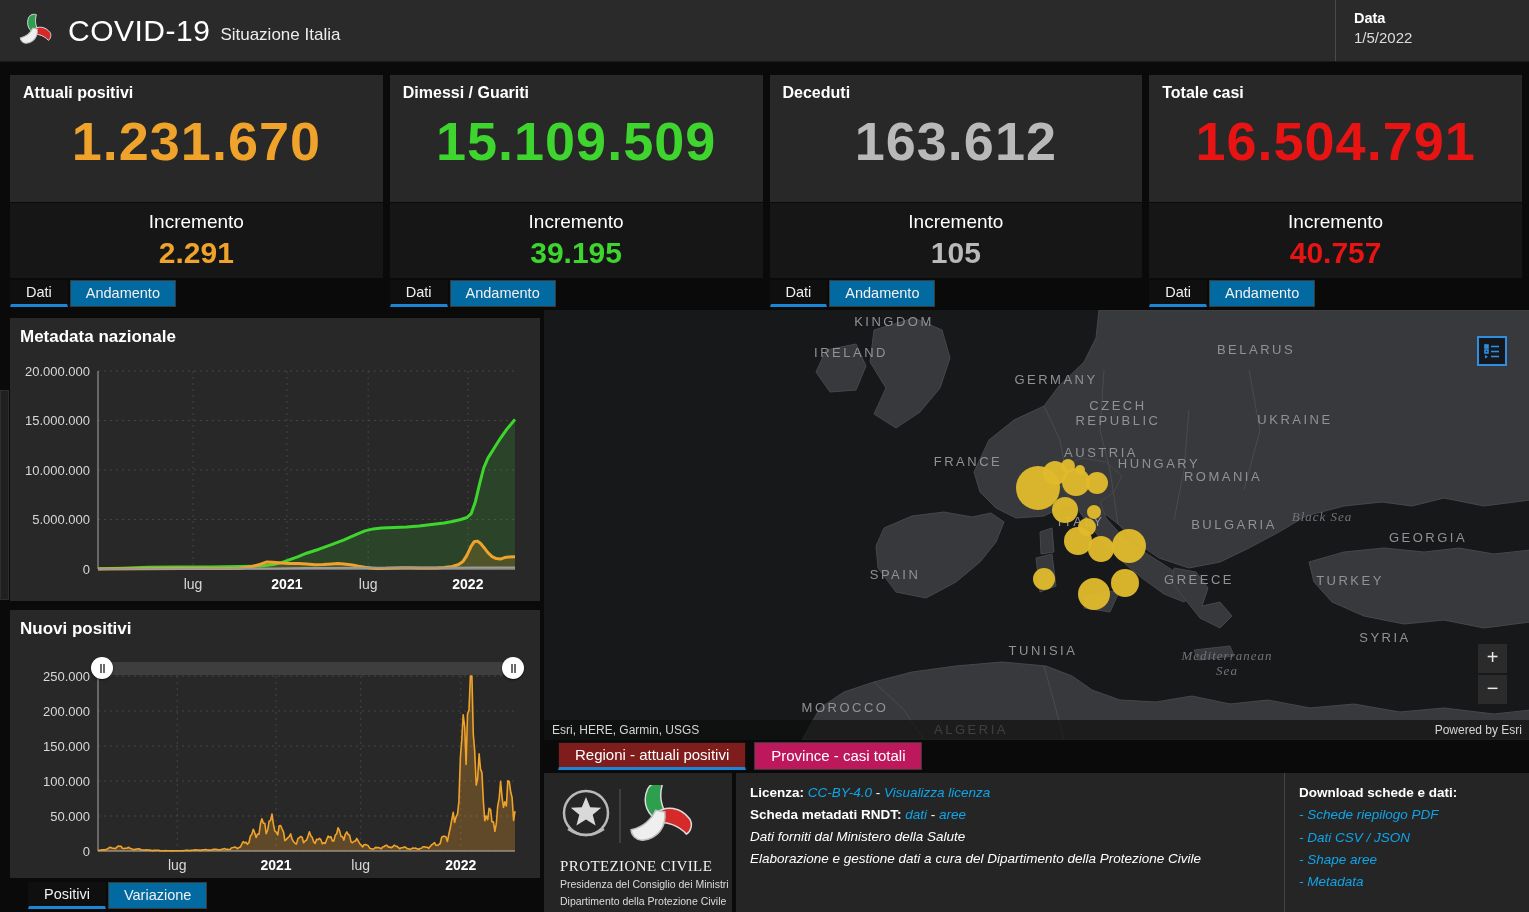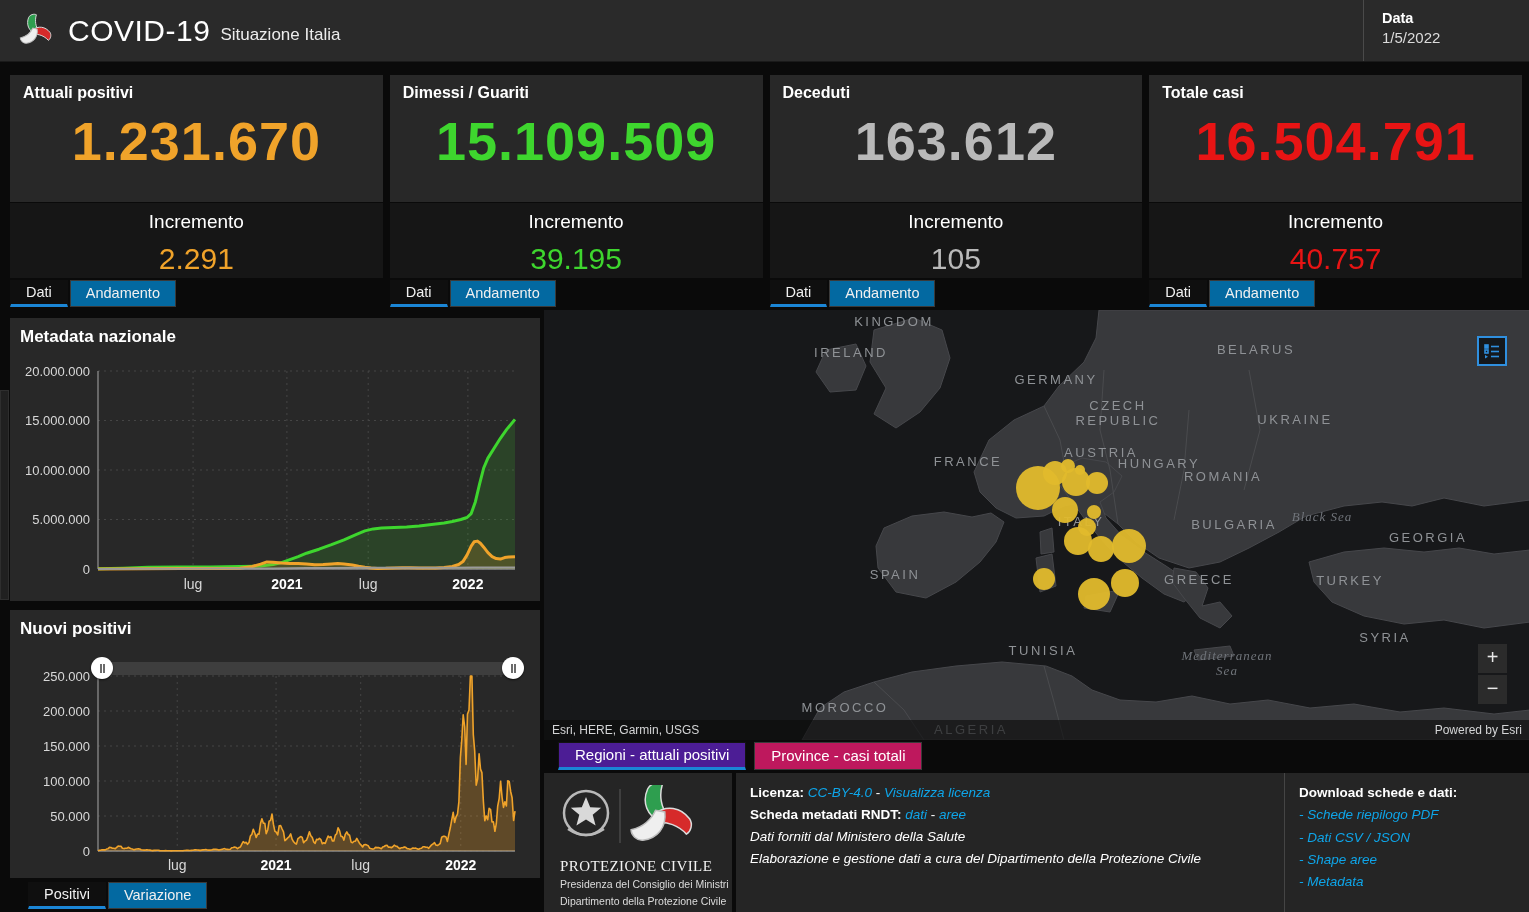--- a/index.html
+++ b/index.html
@@ -5,32 +5,32 @@
   * { box-sizing: border-box; }
   body { margin:0; background:#000; }
   .page { position:relative; width:1529px; height:912px; background:#0a0a0a;
           font-family:"Liberation Sans", sans-serif; color:#fff; overflow:hidden; }
 
   
   .header { height:62px; background:#2a2a2a; display:flex; align-items:center; border-bottom:1px solid #1a1a1a;}
   .header-logo { margin:0 14px 0 16px; flex:none; }
   .header-title { font-size:30px; color:#fff; letter-spacing:.5px; }
   .header-sub { font-size:17px; color:#ececec; margin-left:10px; padding-top:9px; }
-  .header-date { margin-left:auto; width:166px; align-self:stretch; border-left:1px solid #4a4a4a; padding:10px 0 0 18px; }
+  .header-date { margin-left:auto; width:194px; align-self:stretch; border-left:1px solid #4a4a4a; padding:10px 0 0 18px; }
   .header-date .lbl { font-weight:bold; font-size:14.5px; }
   .header-date .val { font-size:15px; color:#dcdcdc; margin-top:3px; }
 
   
   .cards { display:grid; grid-template-columns:repeat(4,1fr); gap:7px; margin:13px 7px 0 10px; }
   .card-top { background:#282828; height:127px; padding:9px 13px 0; }
   .card-title { font-size:16px; font-weight:bold; }
   .card-value { font-size:54px; font-weight:600; text-align:center; margin-top:8px; letter-spacing:1px; white-space:nowrap; }
   .card-inc { background:#161616; height:75px; margin-top:1px; text-align:center; padding-top:8px; }
   .inc-label { font-size:19px; }
-  .inc-value { font-size:30px; font-weight:normal; margin-top:9px; }
+  .inc-value { font-size:30px; font-weight:bold; margin-top:3px; }
   .card-tabs { display:flex; gap:2px; margin-top:2px; }
   .tab { height:27px; line-height:25px; padding:0 15px; font-size:14.5px; background:#0369a1;
          border:1px solid #3a3a3a; color:#f0f0f0; cursor:pointer; }
   .tab.active { background:#0f0f0f; border-color:#0f0f0f; border-bottom:3px solid #1b86d6; line-height:22px; }
 
   
   .main { display:flex; gap:4px; margin:3px 7px 0 10px; }
   .left-col { width:530px; flex:none; padding-top:8px; }
   .panel { background:#282828; position:relative; }
   .panel-title { font-size:17px; font-weight:bold; padding:9px 0 0 10px; }
@@ -55,21 +55,21 @@
                  display:flex; justify-content:space-between; align-items:center; padding:0 8px;
                  font-size:12px; color:#d4d5d6; z-index:5; }
   .legend-btn { position:absolute; top:26px; right:23px; width:30px; height:30px; background:#14181c;
                 border:2px solid #2f8fde; display:flex; align-items:center; justify-content:center; cursor:pointer; z-index:5; }
   .zoom-btns { position:absolute; right:23px; bottom:36px; width:29px; z-index:5; }
   .zoom-btn { width:29px; height:29px; background:#2b2b2b; color:#e8e8e8; font-size:20px; text-align:center;
               line-height:27px; margin-top:2px; cursor:pointer; user-select:none; }
   .map-tabs { display:flex; gap:8px; margin:2px 0 0 14px; }
   .map-tab { height:28px; line-height:26px; padding:0 16px; font-size:15px; background:#be185d;
              border:1px solid #3a3a3a; cursor:pointer; }
-  .map-tab.active { background:#4c1d95; border-color:#121212; border-bottom:3px solid #1b86d6; line-height:23px; }
+  .map-tab.active { background:#7f1d1d; border-color:#121212; border-bottom:3px solid #1b86d6; line-height:23px; }
 
   
   .info-row { display:flex; margin-top:3px; height:140px; }
   .logo-box { width:188px; background:#252525; margin-right:4px; padding:12px 0 0 16px; }
   .license-box { flex:1; background:#252525; padding:9px 0 0 14px; font-size:13.5px; line-height:1.62; }
   .dl-box { width:246px; background:#252525; border-left:1px solid #454545; padding:9px 0 0 14px;
             font-size:13.5px; line-height:1.65; }
   a.link { color:#0ea5e9; text-decoration:none; cursor:pointer;font-style:italic; }
   .it { font-style:italic; }
   .b { font-weight:bold; }

